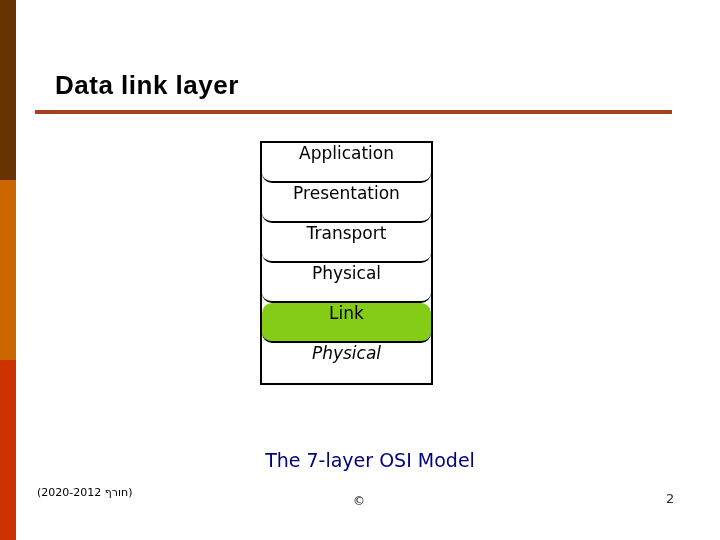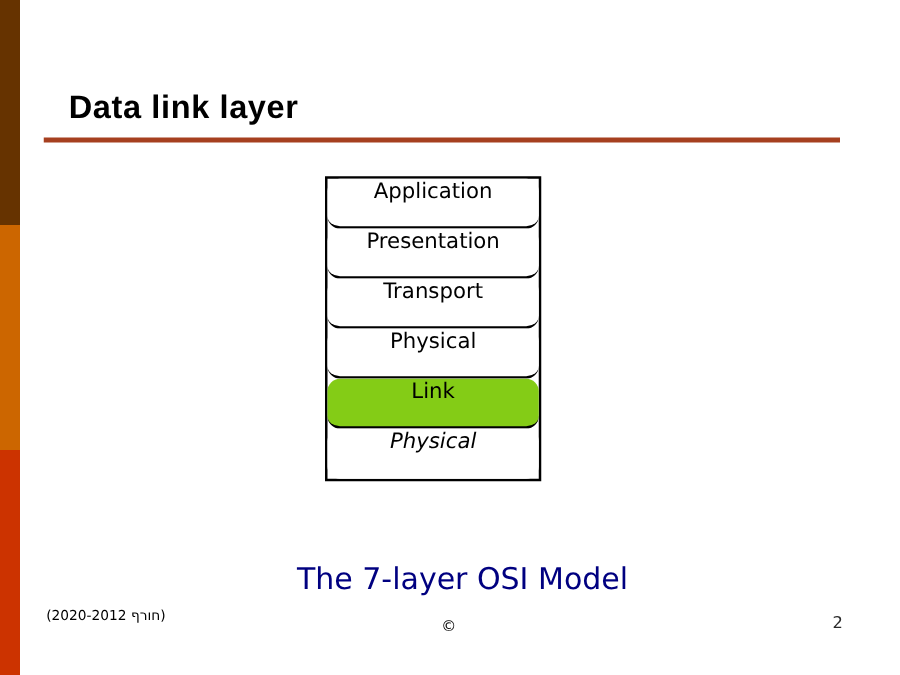--- a/index.html
+++ b/index.html
@@ -57,21 +57,21 @@
     background: #ffffff;
     border-radius: 10px;
   }
   .osi-row:last-child { border-bottom: none; font-style: italic; }
   .osi-label { white-space: nowrap; }
   
   .caption {
     position: absolute; left: 230px; top: 449px;
     width: 280px;
     text-align: center;
-    font-size: 24px;
+    font-size: 19px;
     white-space: nowrap;
     color: #000080;
   }
   
   .footer-course {
     position: absolute; left: 37px; top: 486px;
     font-size: 11px;
     line-height: 13px;
     color: #000000;
     text-align: left;

